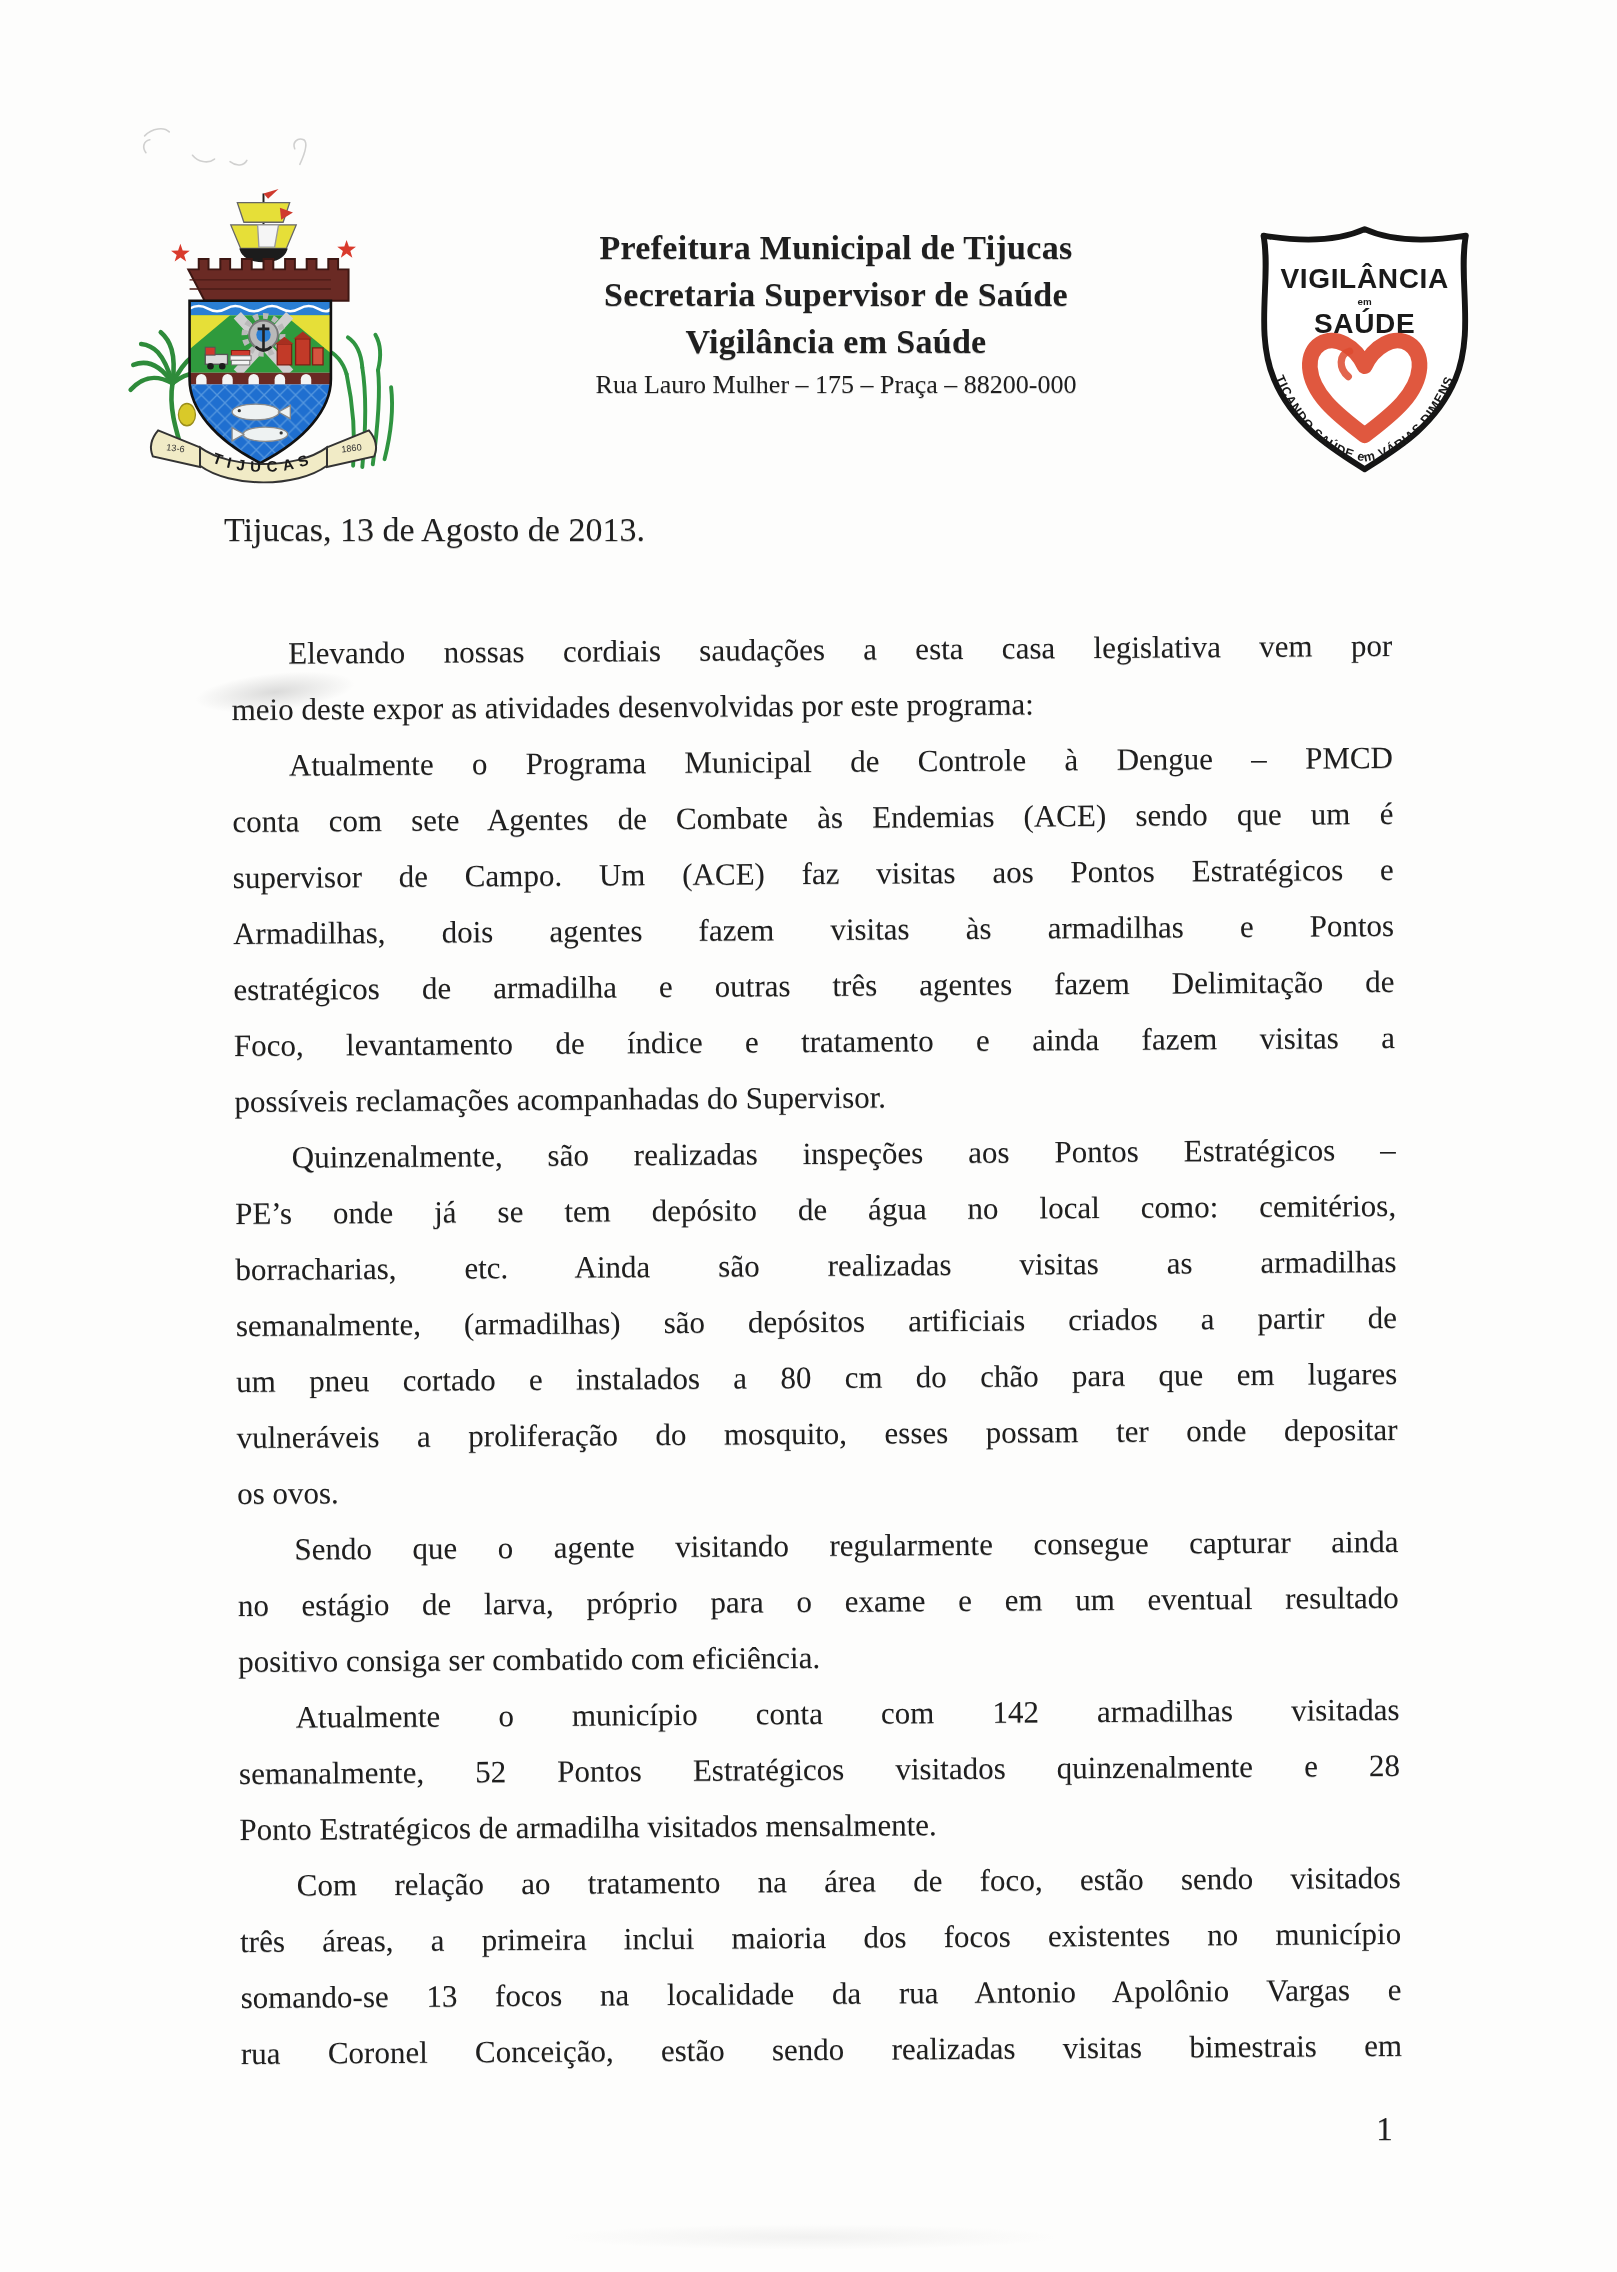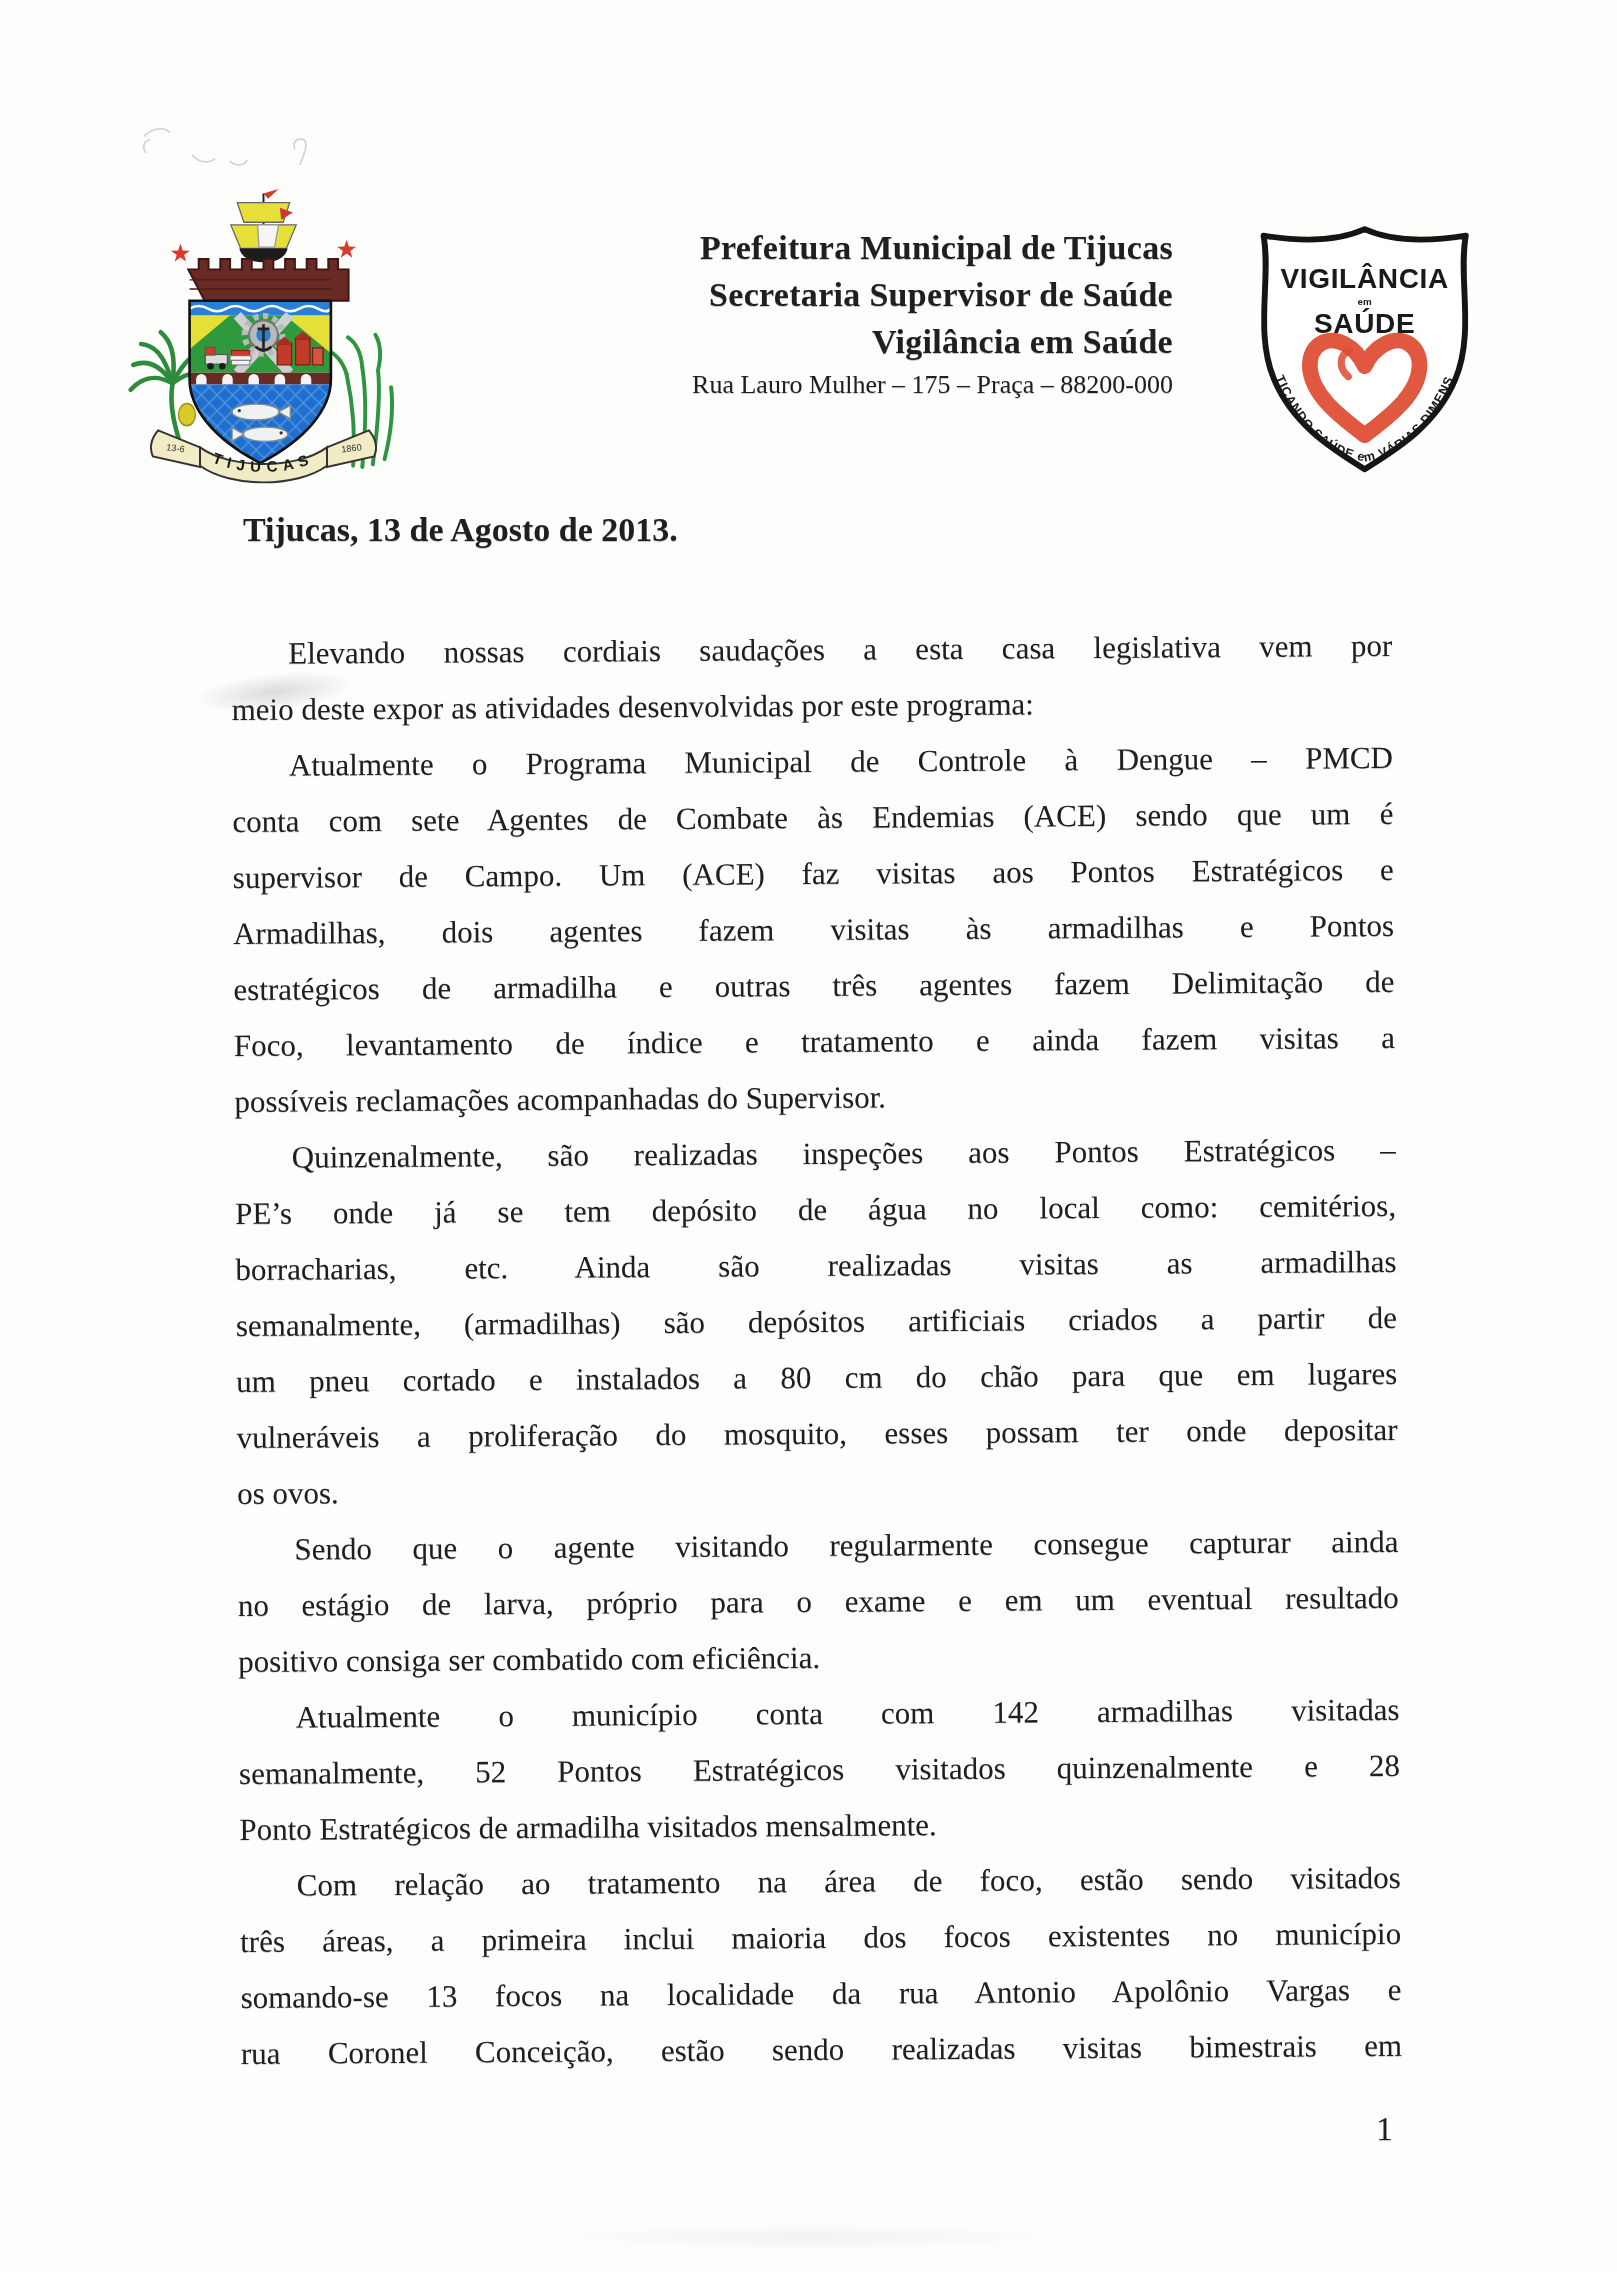--- a/index.html
+++ b/index.html
@@ -7,27 +7,27 @@
     position:relative;
     width:1617px;height:2273px;
     background:#fdfdfc;
     overflow:hidden;
     font-family:"Liberation Serif","DejaVu Serif",serif;
     color:#1f1f1f;
   }
   
   .logo{position:absolute;left:122px;top:183px;width:283px;height:301px;}
   .badge{position:absolute;left:1236px;top:220px;width:258px;height:261px;}
-  .header-center{position:absolute;left:499px;top:224px;width:674px;text-align:right;}
+  .header-center{position:absolute;left:499px;top:224px;width:674px;text-align:center;}
   .h-bold{font-weight:bold;font-size:34px;line-height:47px;letter-spacing:0.3px;
           text-shadow:0 0.6px 0.6px rgba(40,40,40,.25);}
   .h-reg{font-size:26px;line-height:40px;text-shadow:0 0.6px 0.6px rgba(40,40,40,.2);}
   
-  .date{position:absolute;left:243px;top:511px;font-size:34px;
-        text-shadow:0 0.6px 0.6px rgba(40,40,40,.25);font-weight:bold;}
+  .date{position:absolute;left:224px;top:511px;font-size:34px;
+        text-shadow:0 0.6px 0.6px rgba(40,40,40,.25);}
   .body-text{position:absolute;left:231px;top:626px;width:1161px;
              transform:rotate(-0.4deg);transform-origin:0 0;}
   .line{font-size:31px;height:56px;line-height:56px;
         text-align:justify;text-align-last:justify;
         white-space:normal;
         text-shadow:0 0.6px 0.6px rgba(40,40,40,.28);}
   .line.first{text-indent:57px;}
   .line.end{text-align-last:left;}
   .page-num{position:absolute;left:1376px;top:2110px;font-size:34px;
             text-shadow:0 0.6px 0.6px rgba(40,40,40,.25);}

